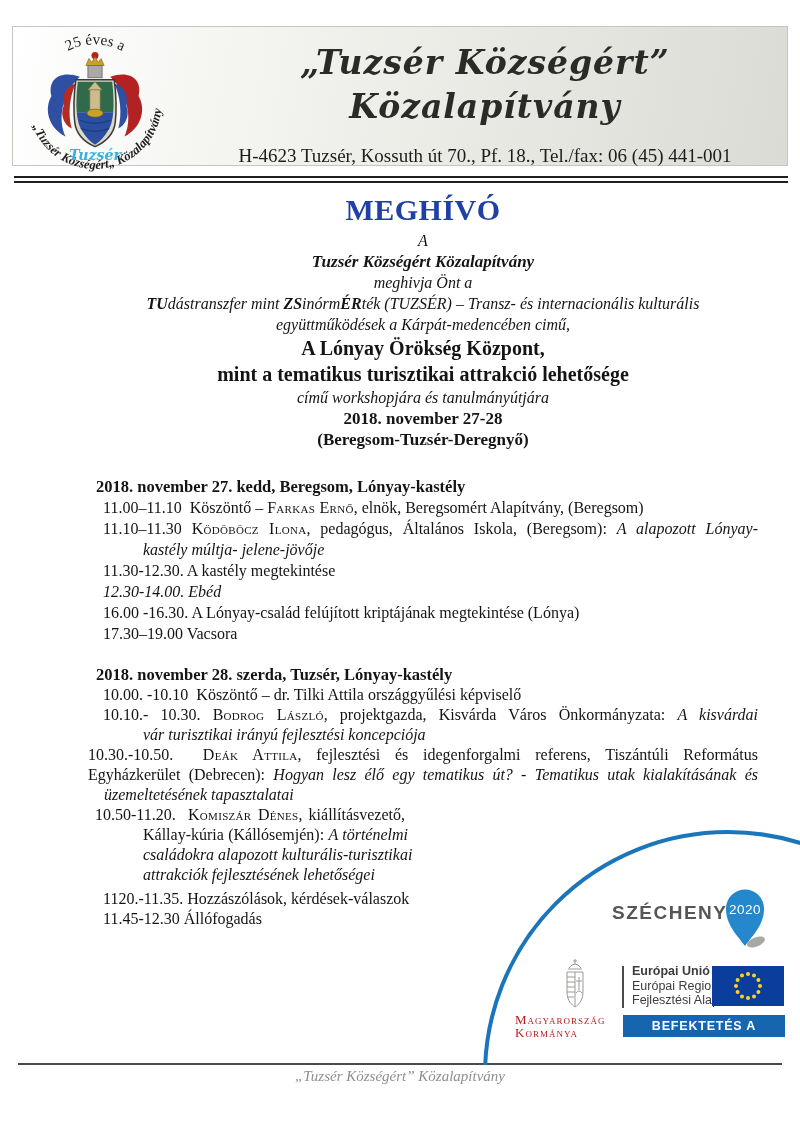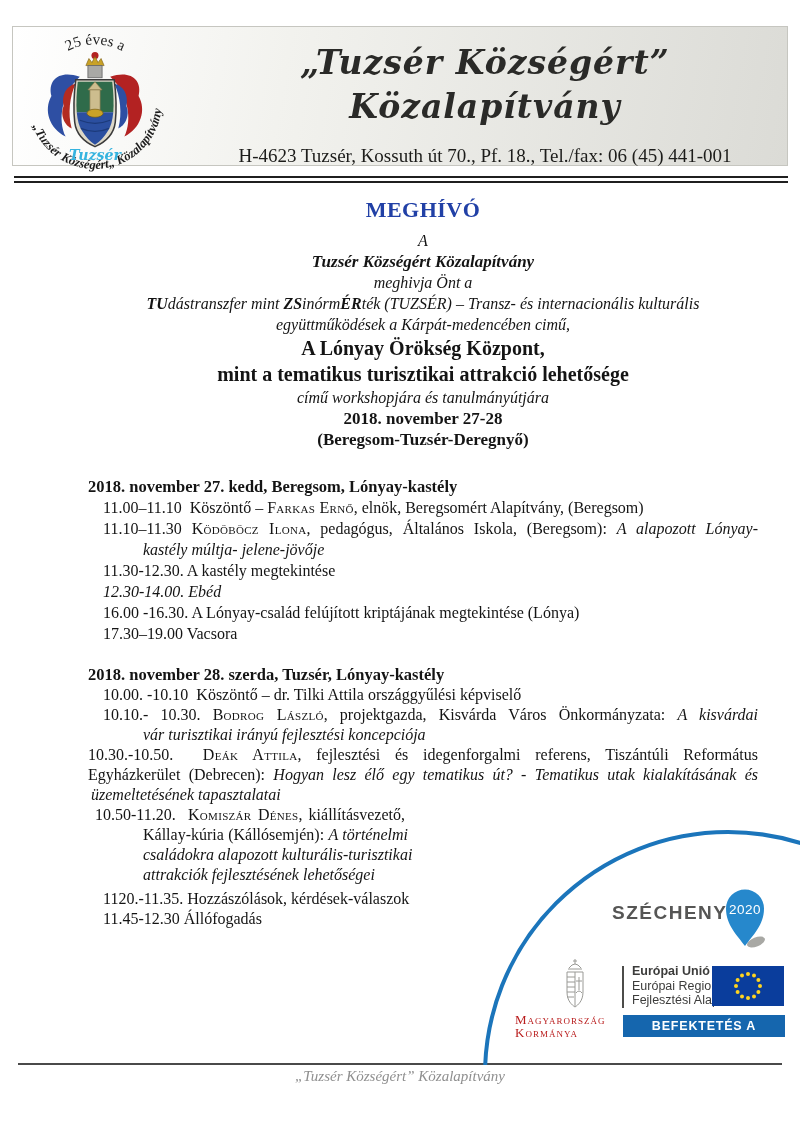--- a/index.html
+++ b/index.html
@@ -11,33 +11,33 @@
         border:1px solid #c6c6c0;}
   .badge{position:absolute;left:6px;top:-6px;width:152px;height:152px;}
   .head-text{margin-left:170px;text-align:center;}
   .script-title{margin-top:14px;font-family:"DejaVu Serif",serif;font-style:italic;font-weight:bold;
                 font-size:33px;line-height:44px;color:#2a2a28;letter-spacing:1px;}
   .addr1{margin-top:16px;font-size:19px;line-height:22px;color:#1c1c1a;}
   .addr2{font-size:18px;line-height:22px;color:#1c1c1a;}
   .double-rule{margin:10px 12px 0 14px;height:3px;border-top:2.5px solid #1f1f1f;border-bottom:2.5px solid #1f1f1f;}
   
   main{position:relative;margin:11px 42px 0 88px;width:670px;}
-  .meghivo{margin:0;text-align:center;font-size:22px;line-height:32px;font-weight:bold;
+  .meghivo{margin:0;text-align:center;font-size:30px;line-height:32px;font-weight:bold;
            letter-spacing:0.5px;}
   .inv-lines{margin-top:4px;}
   .inv-lines .tline{text-align:center;font-size:16px;line-height:21px;}
   .inv-lines .tline.md{font-size:17px;}
   .inv-lines .tline.lg{font-size:20px;line-height:26px;}
   .tline{white-space:nowrap;}
   .s-n{}
   .s-i{font-style:italic;}
   .s-b{font-weight:bold;}
   .s-bi{font-weight:bold;font-style:italic;text-align:right;}
   .s-sc{font-variant:small-caps;letter-spacing:0.3px;}
-  .day-header{font-weight:bold;font-size:16.5px;line-height:21px;margin-left:0;}
+  .day-header{font-weight:bold;font-size:16.5px;line-height:21px;margin-left:8px;}
   .dh1{margin-top:26px;}
   .dh2{margin-top:20px;}
   .plines .tline{font-size:16px;line-height:21px;}
   .plines.d2 .tline{line-height:20px;}
   .plines .tline.j{text-align:justify;text-align-last:justify;}
   .plines .tline.gap{margin-top:4px;}
   
   .arc-clip{position:absolute;left:468px;top:828px;width:332px;height:237px;overflow:hidden;z-index:1;}
   .arc-circle{position:absolute;left:15px;top:2px;width:490px;height:490px;box-sizing:border-box;
               border:4px solid #1b75bb;border-radius:50%;}
@@ -131,21 +131,21 @@
         <div class="tline" style="margin-left: 15px;"><span class="s-n">17.30–19.00 Vacsora</span></div>
       </div>
 
     <div class="day-header dh2">2018. november 28. szerda, Tuzsér, Lónyay-kastély</div>
     <div class="plines d2">
         <div class="tline" style="margin-left: 15px;"><span class="s-n">10.00. -10.10&nbsp; Köszöntő – dr. Tilki Attila országgyűlési képviselő</span></div>
         <div class="tline j" style="margin-left: 15px; width: 655px;"><span class="s-n">10.10.- 10.30. </span><span class="s-sc">Bodrog László</span><span class="s-n">, projektgazda, Kisvárda Város Önkormányzata: </span><span class="s-i">A kisvárdai</span></div>
         <div class="tline" style="margin-left: 55px;"><span class="s-i">vár turisztikai irányú fejlesztési koncepciója</span></div>
         <div class="tline j" style="margin-left: 0px; width: 670px;"><span class="s-n">10.30.-10.50.&nbsp; </span><span class="s-sc">Deák Attila</span><span class="s-n">, fejlesztési és idegenforgalmi referens, Tiszántúli Református</span></div>
         <div class="tline j" style="margin-left: 0px; width: 670px;"><span class="s-n">Egyházkerület (Debrecen): </span><span class="s-i">Hogyan lesz élő egy tematikus út? - Tematikus utak kialakításának és</span></div>
-        <div class="tline" style="margin-left: 3px;"><span class="s-i">üzemeltetésének tapasztalatai</span></div>
+        <div class="tline" style="margin-left: 16px;"><span class="s-i">üzemeltetésének tapasztalatai</span></div>
         <div class="tline j" style="margin-left: 7px; width: 310px;"><span class="s-n">10.50-11.20.&nbsp; </span><span class="s-sc">Komiszár Dénes</span><span class="s-n">, kiállításvezető,</span></div>
         <div class="tline j" style="margin-left: 55px; width: 265px;"><span class="s-n">Kállay-kúria (Kállósemjén): </span><span class="s-i">A történelmi</span></div>
         <div class="tline j" style="margin-left: 55px; width: 265px;"><span class="s-i">családokra alapozott kulturális-turisztikai</span></div>
         <div class="tline" style="margin-left: 55px;"><span class="s-i">attrakciók fejlesztésének lehetőségei</span></div>
         <div class="tline gap" style="margin-left: 15px;"><span class="s-n">1120.-11.35. Hozzászólások, kérdések-válaszok</span></div>
         <div class="tline" style="margin-left: 15px;"><span class="s-n">11.45-12.30 Állófogadás</span></div>
       </div>
   </main>
 
   <div class="arc-clip">

